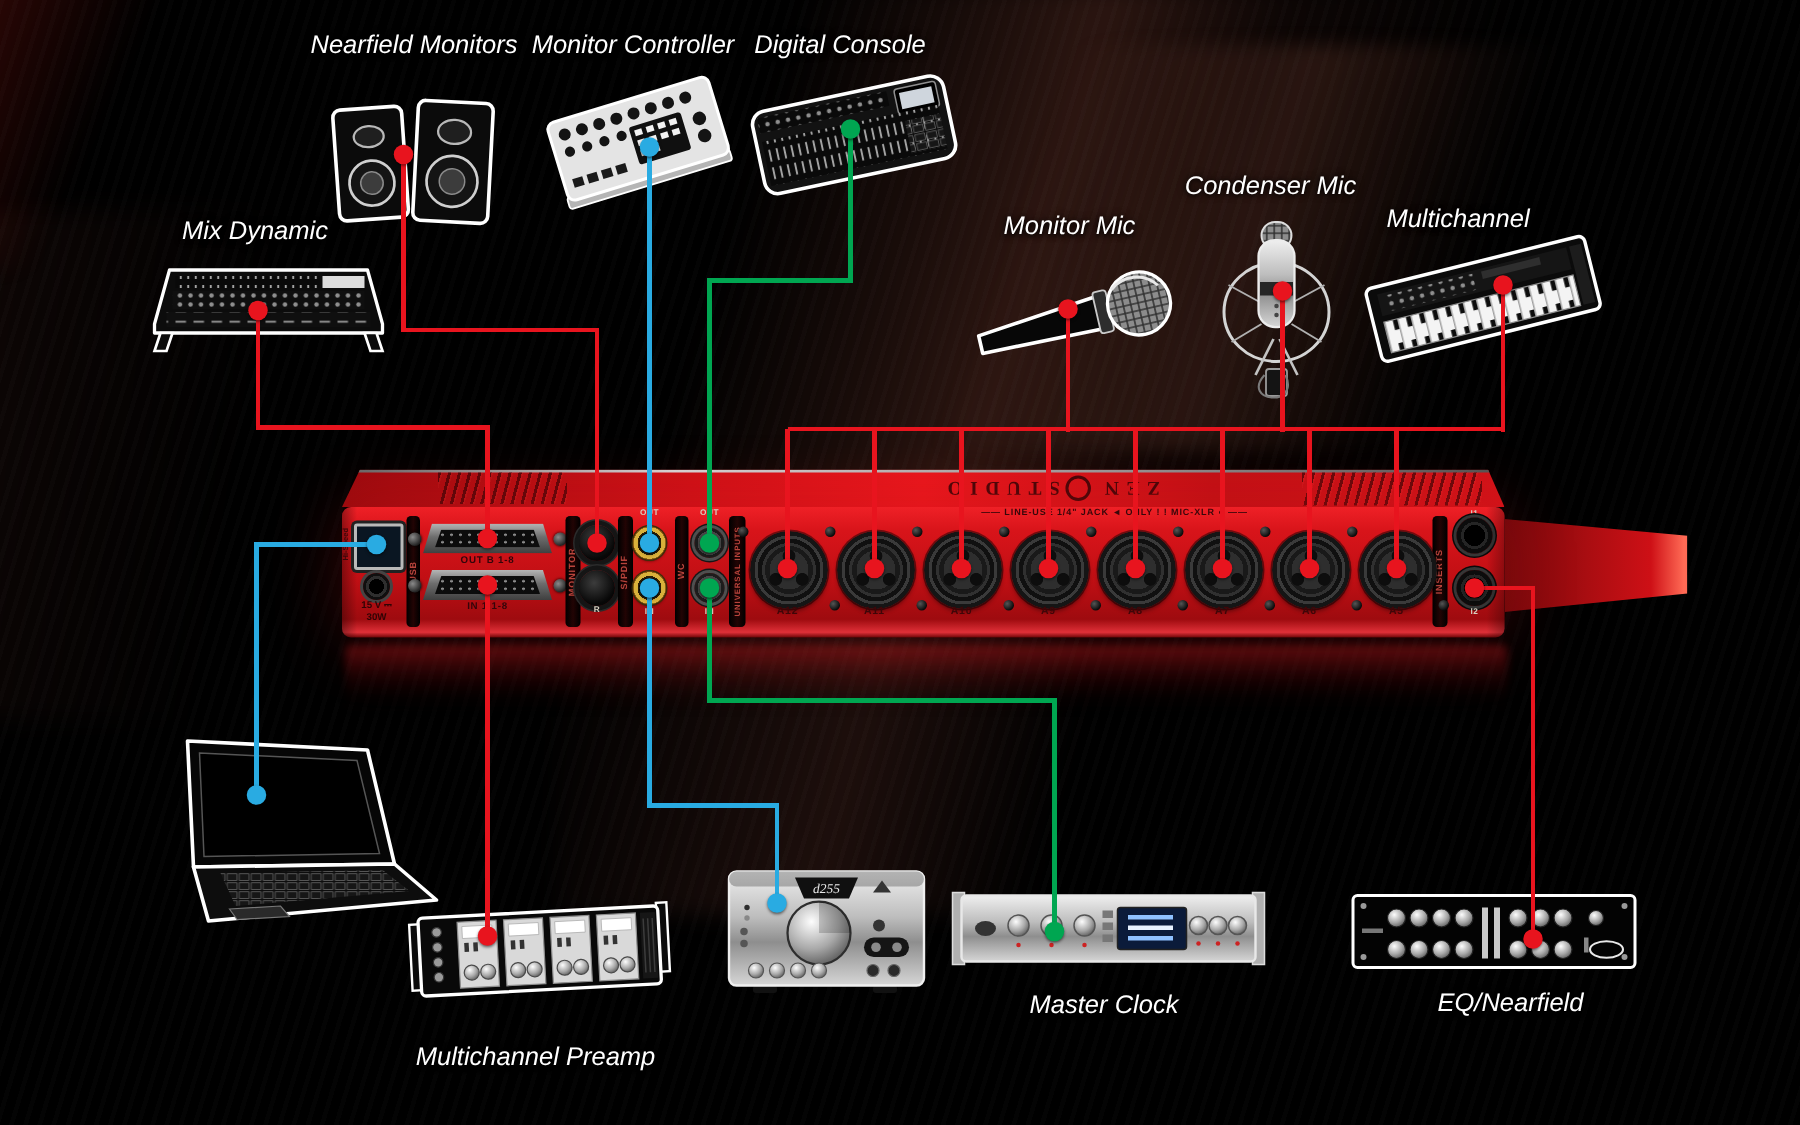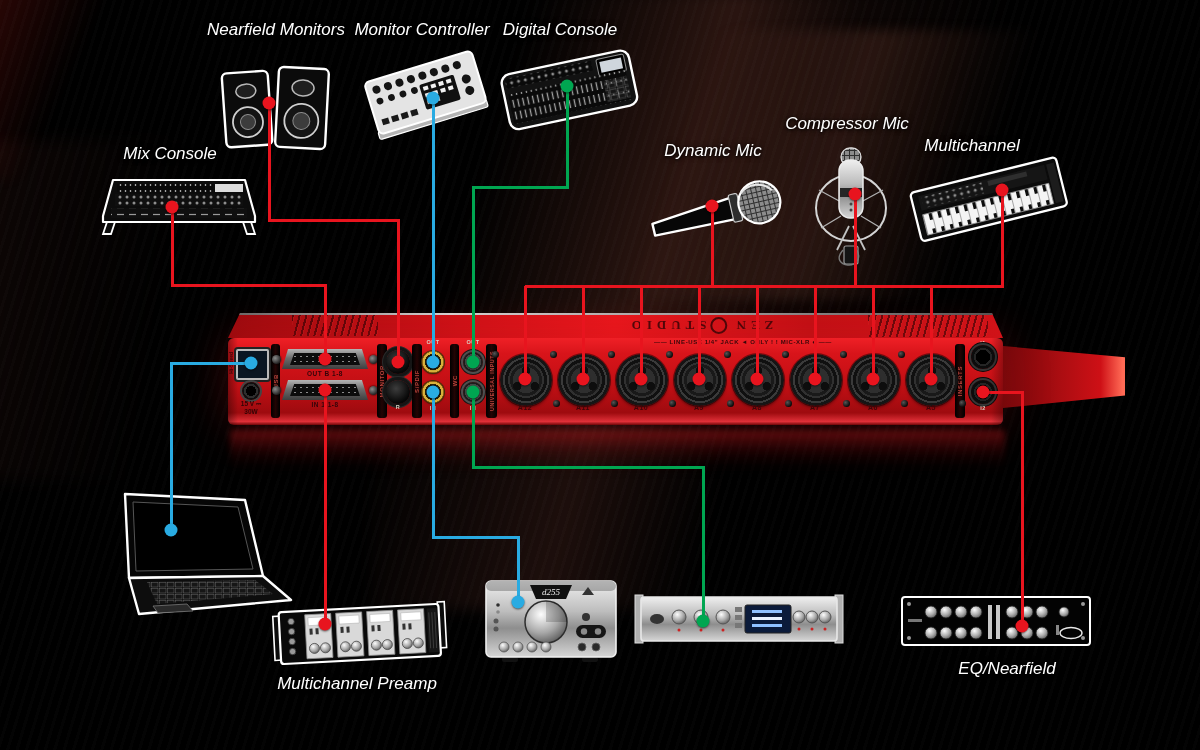--- a/index.html
+++ b/index.html
@@ -28,21 +28,21 @@
   #mix-console .dlabel{left:-23px;top:-32px;}
   #dynamic-mic{left:648px;top:168px;width:148px;height:80px;}
   #dynamic-mic .dlabel{left:-25px;top:-27px;}
   #condenser-mic{left:797px;top:128px;width:108px;height:140px;}
   #condenser-mic .dlabel{left:-40px;top:-14px;}
   #synthesizers{left:912px;top:148px;width:155px;height:95px;}
   #synthesizers .dlabel{left:-30px;top:-12px;}
   #pc-mac-laptop{left:95px;top:492px;width:198px;height:128px;}
   #pc-mac-laptop .dlabel{left:-17px;top:129px;}
   #multichannel-preamp{left:272px;top:598px;width:175px;height:80px;}
-  #multichannel-preamp .dlabel{left:-5px;top:76px;}
+  #multichannel-preamp .dlabel{left:-5px;top:97px;}
   #dac{left:482px;top:575px;width:138px;height:90px;}
   #dac .dlabel{left:-26px;top:100px;}
   #master-clock{left:635px;top:585px;width:208px;height:70px;}
   #master-clock .dlabel{left:11px;top:75px;}
   #eq-compressor{left:898px;top:593px;width:196px;height:60px;}
   #eq-compressor .dlabel{left:19px;top:66px;}
 
   
   .unit-top{position:absolute;left:228px;top:313px;width:775px;height:25px;z-index:3;
     clip-path:polygon(12px 0,764px 0,775px 100%,0 100%);
@@ -240,49 +240,49 @@
           <circle cx="99" cy="38" r="4.5" fill="#141414"></circle>
         <rect x="6" y="40" width="7" height="6" fill="#1a1a1a"></rect>
           <rect x="16" y="40" width="7" height="6" fill="#1a1a1a"></rect>
         <rect x="26" y="40" width="7" height="6" fill="#1a1a1a"></rect>
           <rect x="36" y="40" width="7" height="6" fill="#1a1a1a"></rect>
       </g>
     </svg>
   </div>
 
   <div class="device" id="mix-console">
-    <div class="dlabel">Mix Console</div>
+    <div class="dlabel">Mix Dynamic</div>
     <svg width="152" height="62" viewBox="0 0 152 62">
       <polygon points="10,4 142,4 152,40 152,46 0,46 0,40" fill="#0c0c0c" stroke="#fff" stroke-width="2.2" stroke-linejoin="round"></polygon>
       <rect x="14" y="8" width="96" height="8" fill="#090909"></rect>
       <rect x="14" y="8" width="96" height="8" fill="url(#p-ticks)"></rect>
       <rect x="112" y="8" width="28" height="8" fill="#dcdcdc"></rect>
       <rect x="12" y="18" width="128" height="12" fill="#0f0f0f"></rect>
       <rect x="12" y="18" width="128" height="12" fill="url(#p-dots)"></rect>
       <rect x="8" y="32" width="136" height="10" fill="#0f0f0f"></rect>
       <rect x="8" y="32" width="136" height="10" fill="url(#p-hticks)"></rect>
       <polygon points="4,46 0,58 8,58 12,46" fill="#0c0c0c" stroke="#fff" stroke-width="1.8"></polygon>
       <polygon points="140,46 144,58 152,58 148,46" fill="#0c0c0c" stroke="#fff" stroke-width="1.8"></polygon>
     </svg>
   </div>
 
   <div class="device" id="dynamic-mic">
-    <div class="dlabel">Dynamic Mic</div>
+    <div class="dlabel">Monitor Mic</div>
     <svg width="148" height="80" viewBox="0 0 148 80">
       <g transform="rotate(-13 74 46)">
         <polygon points="4,40 86,32 86,54 4,52" fill="#070707" stroke="#fff" stroke-width="2.4" stroke-linejoin="round"></polygon>
         <rect x="84" y="29" width="9" height="28" rx="2" fill="#2d2d2d" stroke="#c9c9c9" stroke-width="1.2"></rect>
         <circle cx="113" cy="43" r="21" fill="url(#p-mesh)" stroke="#fff" stroke-width="2.2"></circle>
         <path d="M97 30 A21 21 0 0 1 128 34" stroke="#e8e8e8" stroke-width="2" fill="none"></path>
       </g>
     </svg>
   </div>
 
   <div class="device" id="condenser-mic">
-    <div class="dlabel">Compressor Mic</div>
+    <div class="dlabel">Condenser Mic</div>
     <svg width="108" height="140" viewBox="0 0 108 140">
       <ellipse cx="54" cy="80" rx="35" ry="33" fill="none" stroke="#d4d4d4" stroke-width="2"></ellipse>
       <path d="M22 62 L44 74 M86 62 L64 74 M24 100 L44 88 M84 100 L64 88" stroke="#b0b0b0" stroke-width="1.3"></path>
       <rect x="44" y="20" width="20" height="18" rx="9" fill="url(#p-mesh)" stroke="#ddd" stroke-width="1.3"></rect>
       <rect x="42" y="32" width="24" height="58" rx="11" fill="url(#g-silver)" stroke="#ececec" stroke-width="1.5"></rect>
       <rect x="43" y="60" width="22" height="9" fill="#262626"></rect>
       <circle cx="54" cy="76" r="1.5" fill="#444"></circle>
         <circle cx="54" cy="82" r="1.5" fill="#444"></circle>
       <path d="M40 122 L52 98 M68 122 L56 98" stroke="#c2c2c2" stroke-width="1.8"></path>
       <rect x="47" y="118" width="14" height="18" rx="2" fill="#141414" stroke="#9a9a9a" stroke-width="1.2"></rect>
@@ -385,20 +385,21 @@
       <circle cx="104" cy="42" r="4" fill="#333"></circle>
       <rect x="94" y="50" width="30" height="13" rx="6.5" fill="#151515"></rect>
       <circle cx="102" cy="56.5" r="3.2" fill="#8a8a8a"></circle>
         <circle cx="116" cy="56.5" r="3.2" fill="#8a8a8a"></circle>
       <circle cx="100" cy="72" r="4" fill="#2a2a2a" stroke="#666" stroke-width="0.8"></circle>
       <circle cx="114" cy="72" r="4" fill="#2a2a2a" stroke="#666" stroke-width="0.8"></circle>
     </svg>
   </div>
 
   <div class="device" id="master-clock">
+    <div class="dlabel">Master Clock</div>
     <svg width="208" height="70" viewBox="0 0 208 70">
       <rect x="0" y="10" width="8" height="48" fill="#b0b0b0" stroke="#ddd" stroke-width="1"></rect>
       <rect x="200" y="10" width="8" height="48" fill="#b0b0b0" stroke="#ddd" stroke-width="1"></rect>
       <rect x="6" y="12" width="196" height="44" rx="3" fill="url(#g-silver)" stroke="#e8e8e8" stroke-width="1.6"></rect>
       <ellipse cx="22" cy="34" rx="7" ry="5" fill="#333"></ellipse>
       <circle cx="44" cy="32" r="7" fill="url(#g-knob)" stroke="#555" stroke-width="1"></circle>
       <circle cx="66" cy="32" r="7" fill="url(#g-knob)" stroke="#555" stroke-width="1"></circle>
       <circle cx="88" cy="32" r="7" fill="url(#g-knob)" stroke="#555" stroke-width="1"></circle>
       <circle cx="44" cy="45" r="1.5" fill="#c22"></circle>
         <circle cx="66" cy="45" r="1.5" fill="#c22"></circle>

